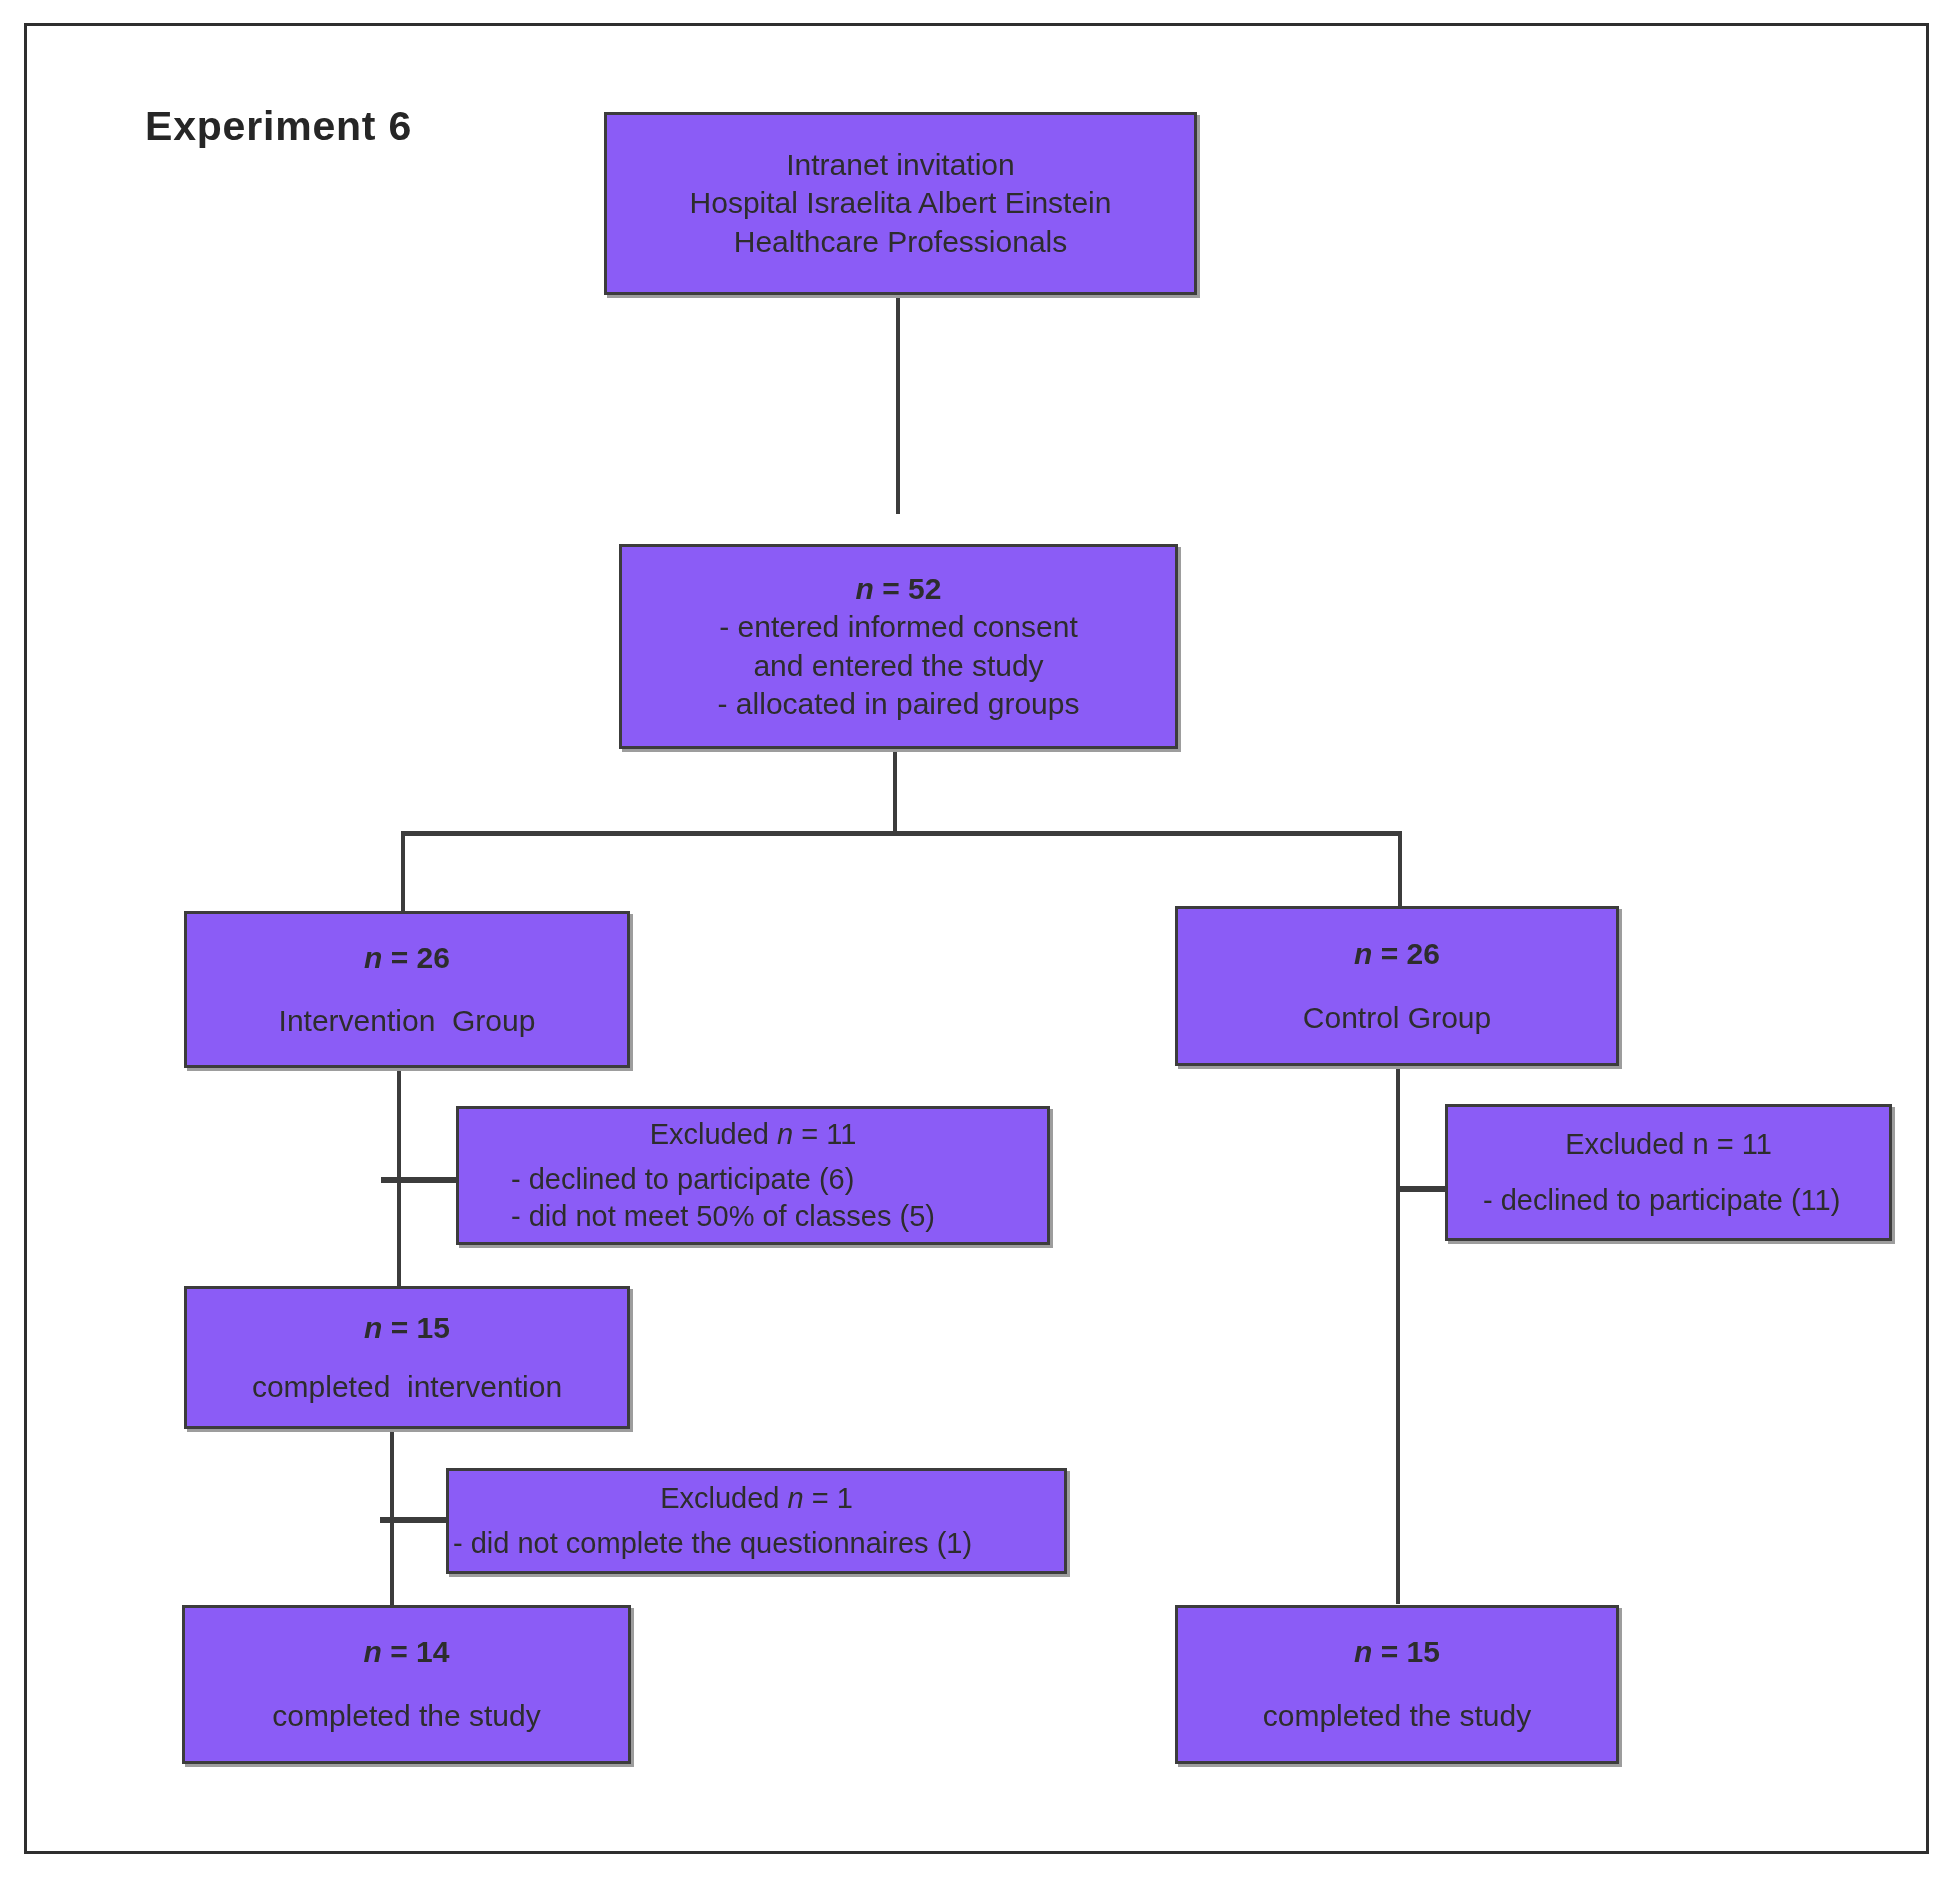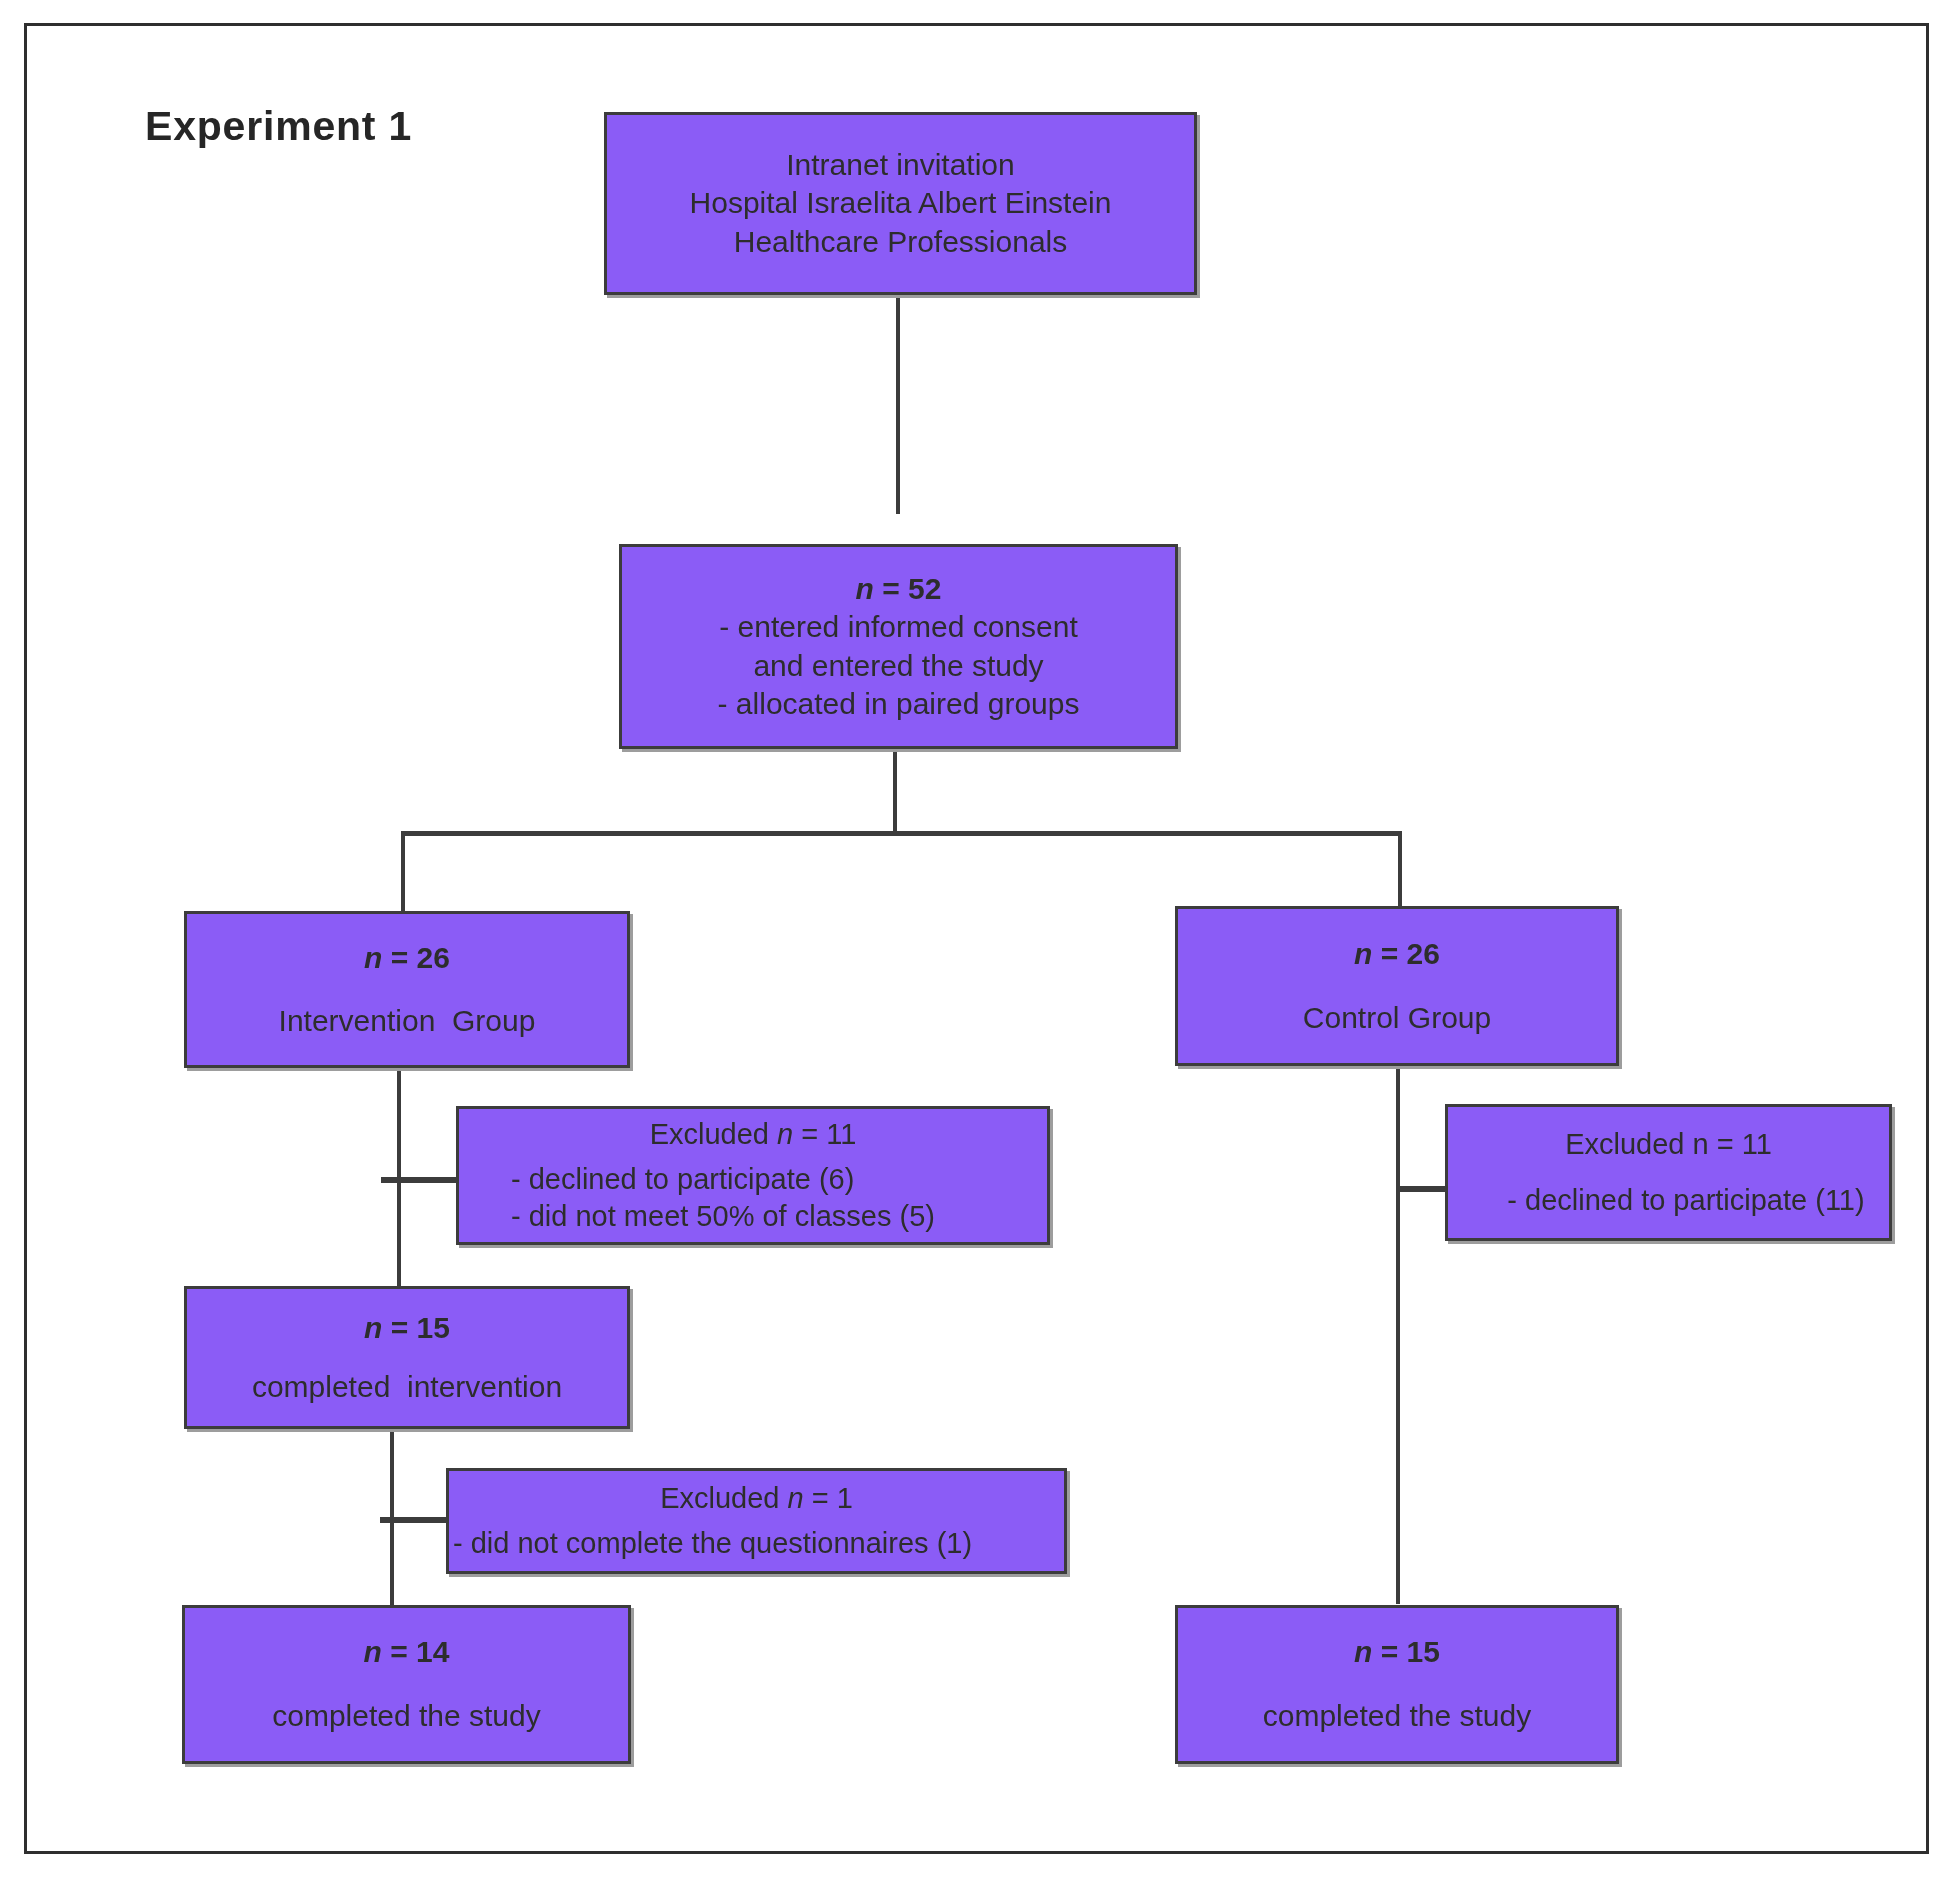--- a/index.html
+++ b/index.html
@@ -63,21 +63,21 @@
     background: #3c3c3c;
   }
   
   #box-invitation            { left: 604px;  top: 112px;  width: 593px; height: 183px; }
   #box-enrollment            { left: 619px;  top: 544px;  width: 559px; height: 205px; }
   #box-intervention-group    { left: 184px;  top: 911px; width: 446px; height: 157px; }
   #box-control-group         { left: 1175px; top: 906px; width: 444px; height: 160px; }
   #box-intervention-excluded { left: 456px;  top: 1106px; width: 594px; height: 139px; font-size: 29px; }
   #box-intervention-excluded .items { padding-left: 45px; margin-left: 14px; }
   #box-control-excluded      { left: 1445px; top: 1104px; width: 447px; height: 137px; font-size: 29px; }
-  #box-control-excluded .items { padding-left: 35px; text-align: center; }
+  #box-control-excluded .items { padding-left: 35px; }
   #box-completed-intervention{ left: 184px;  top: 1286px; width: 446px; height: 143px; }
   #box-questionnaire-excluded{ left: 446px;  top: 1468px; width: 621px; height: 106px; font-size: 29px; }
   #box-questionnaire-excluded .items { padding-left: 4px; }
   #box-intervention-completed{ left: 182px;  top: 1605px; width: 449px; height: 159px; }
   #box-control-completed     { left: 1175px; top: 1605px; width: 444px; height: 159px; }
   
   #line-v-top         { left: 896px; top: 295px;  width: 3.8px;    height: 219px; }
   #line-v-mid         { left: 893px; top: 719px;  width: 3.8px;    height: 115px; }
   #line-h-split       { left: 401px;  top: 831px; width: 1001px; height: 5.3px; }
   #line-v-left-upper  { left: 401px;  top: 833px; width: 3.8px;    height: 78px; }
@@ -89,21 +89,21 @@
   #line-v-right-long  { left: 1396px; top: 1066px; width: 3.8px;    height: 538px; }
   #line-h-right-conn  { left: 1399px; top: 1186px; width: 46px;   height: 6px; }
 </style>
 </head>
 <body>
 
 <div id="stage">
 
   <div class="frame"></div>
 
-  <div class="diagram-title">Experiment 1</div>
+  <div class="diagram-title">Experiment 6</div>
 
   <div class="cline" id="line-v-top"></div>
   <div class="cline" id="line-v-mid"></div>
   <div class="cline" id="line-h-split"></div>
   <div class="cline" id="line-v-left-upper"></div>
   <div class="cline" id="line-v-right-upper"></div>
   <div class="cline" id="line-v-left-mid"></div>
   <div class="cline" id="line-h-left-conn1"></div>
   <div class="cline" id="line-v-left-lower"></div>
   <div class="cline" id="line-h-left-conn2"></div>

